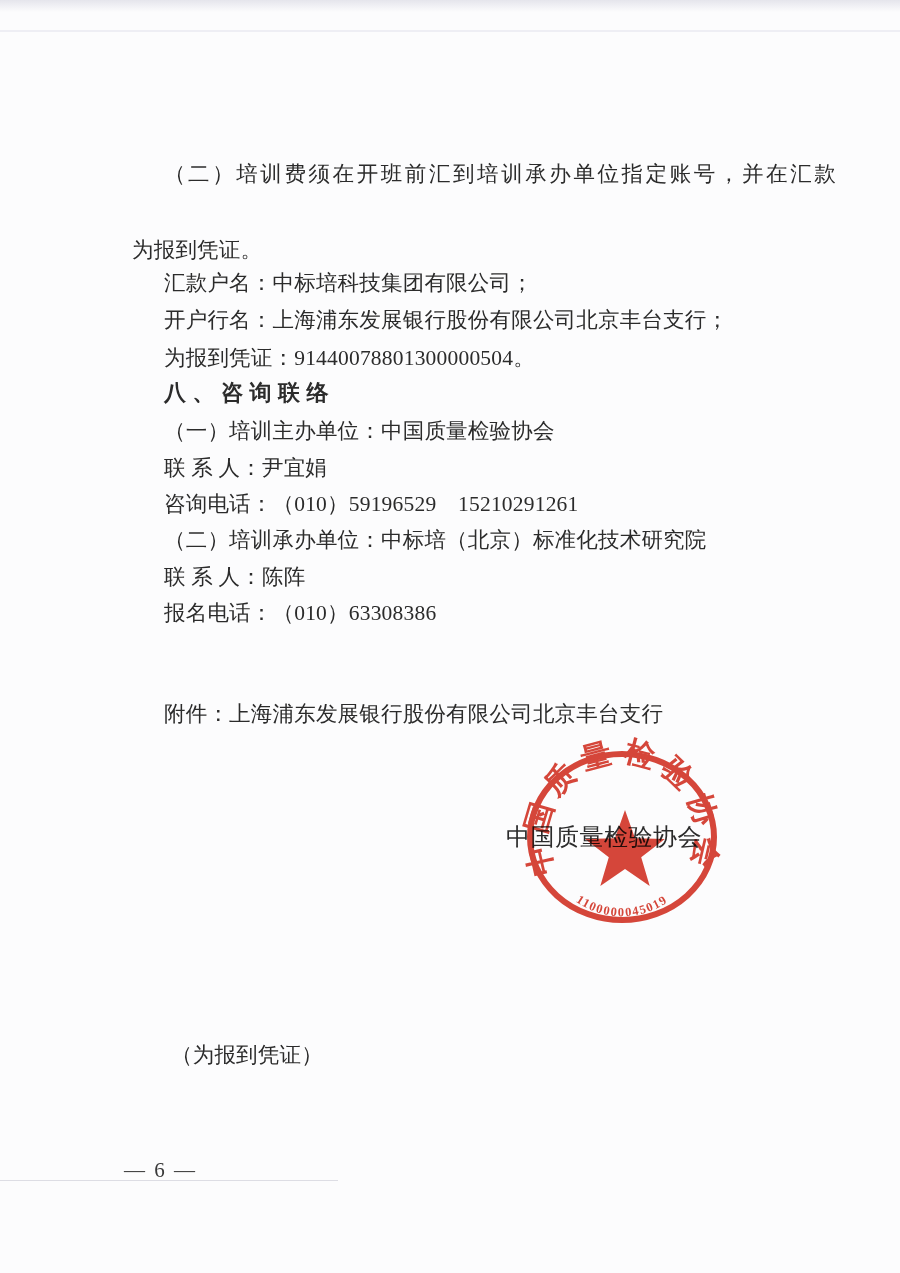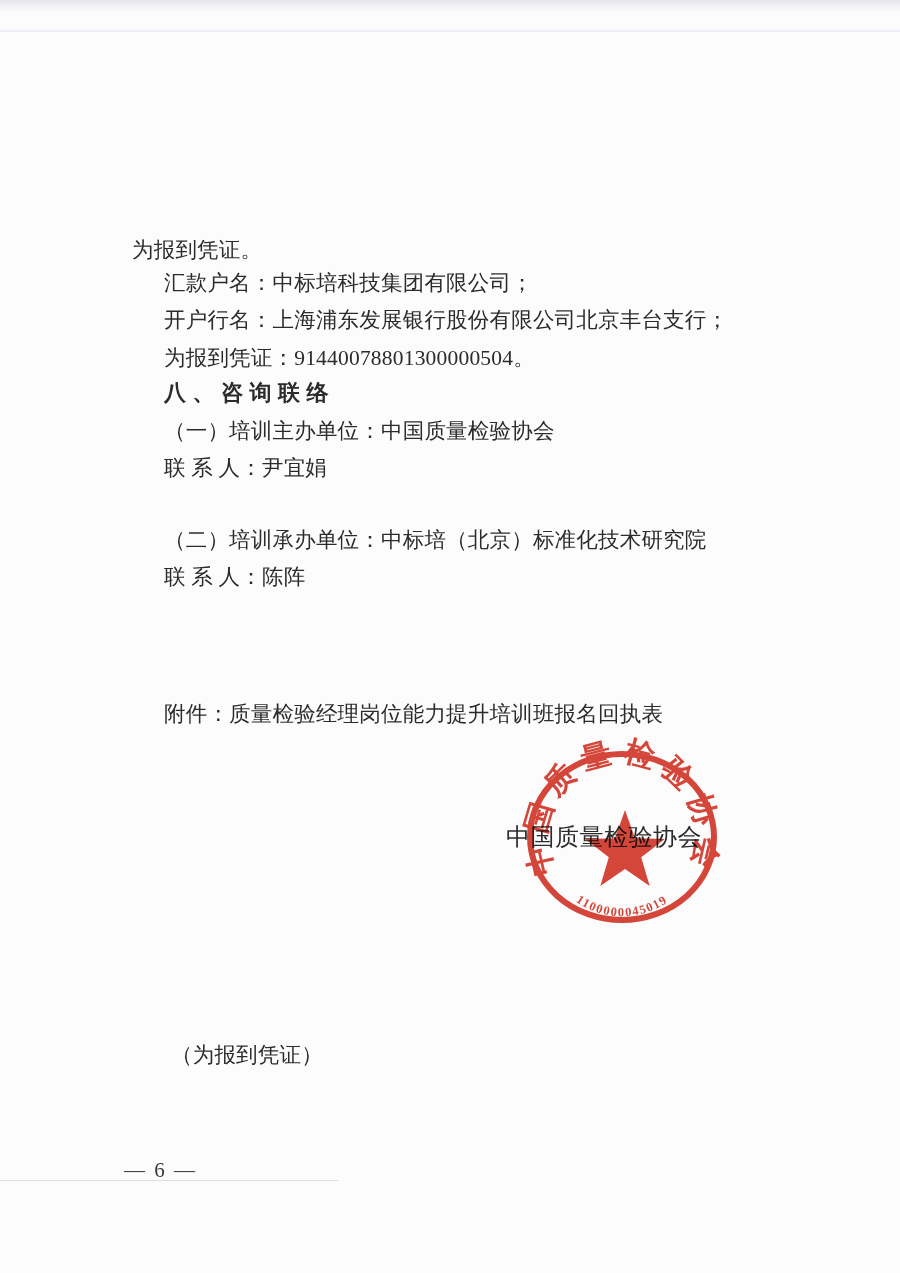--- a/index.html
+++ b/index.html
@@ -68,33 +68,36 @@
   }
 </style>
 </head>
 <body>
 
 <div class="page">
 
   <div class="scan-top-band"></div>
   <div class="scan-streak"></div>
 
+  <div class="line l1 justified">（二）培训费须在开班前汇到培训承办单位指定账号，并在汇款</div>
   <div class="line l3">为报到凭证。</div>
 
   <div class="line l5">开户行名：上海浦东发展银行股份有限公司北京丰台支行；</div>
   <div class="line l4">汇款户名：中标培科技集团有限公司；</div>
   <div class="line l6">为报到凭证：91440078801300000504。</div>
 
   <div class="line l7">八、咨询联络</div>
   <div class="line l8">（一）培训主办单位：中国质量检验协会</div>
   <div class="line l9">联 系 人：尹宜娟</div>
+  <div class="line l10">咨询电话：（010）59196529　15210291261</div>
   <div class="line l11">（二）培训承办单位：中标培（北京）标准化技术研究院</div>
   <div class="line l12">联 系 人：陈阵</div>
+  <div class="line l13">报名电话：（010）63308386</div>
 
-  <div class="line l15">附件：质量检验经理岗位能力提升培训班报名回执表</div>
+  <div class="line l15">附件：上海浦东发展银行股份有限公司北京丰台支行</div>
 
   <div class="line sig-org">中国质量检验协会</div>
 
   <svg class="seal" width="220" height="200" viewBox="0 0 220 200">
     <defs>
       <path id="arcTop" d="M 44 138 A 75 75 0 1 1 176 138" fill="none"></path>
       <path id="arcBottom" d="M 40 140 A 80 80 0 0 0 180 140" fill="none"></path>
     </defs>
     <ellipse cx="110" cy="102" rx="92" ry="83" fill="none" stroke-width="6" stroke="#d5392b"></ellipse>
     <polygon points="113,75 123,103.2 152.9,104 129.2,122.3 137.7,151 113,134 88.3,151 96.8,122.3 73.1,104 103,103.2" fill="#d5392b"></polygon>

